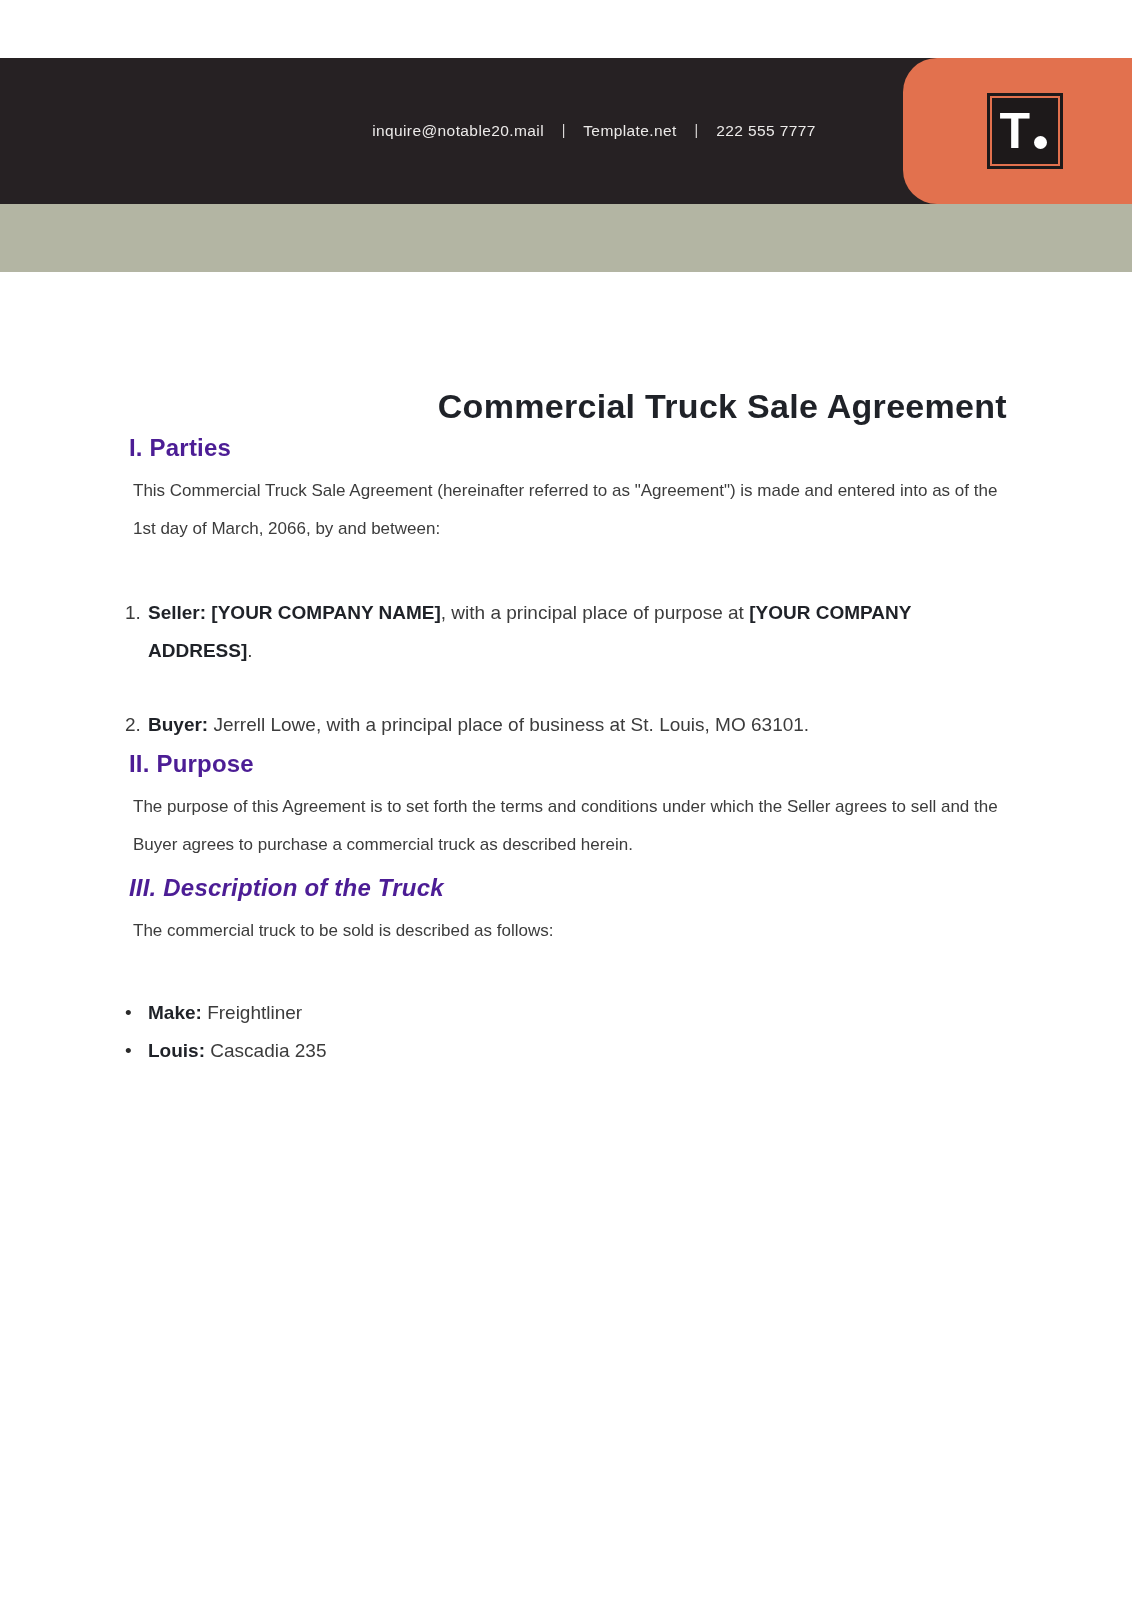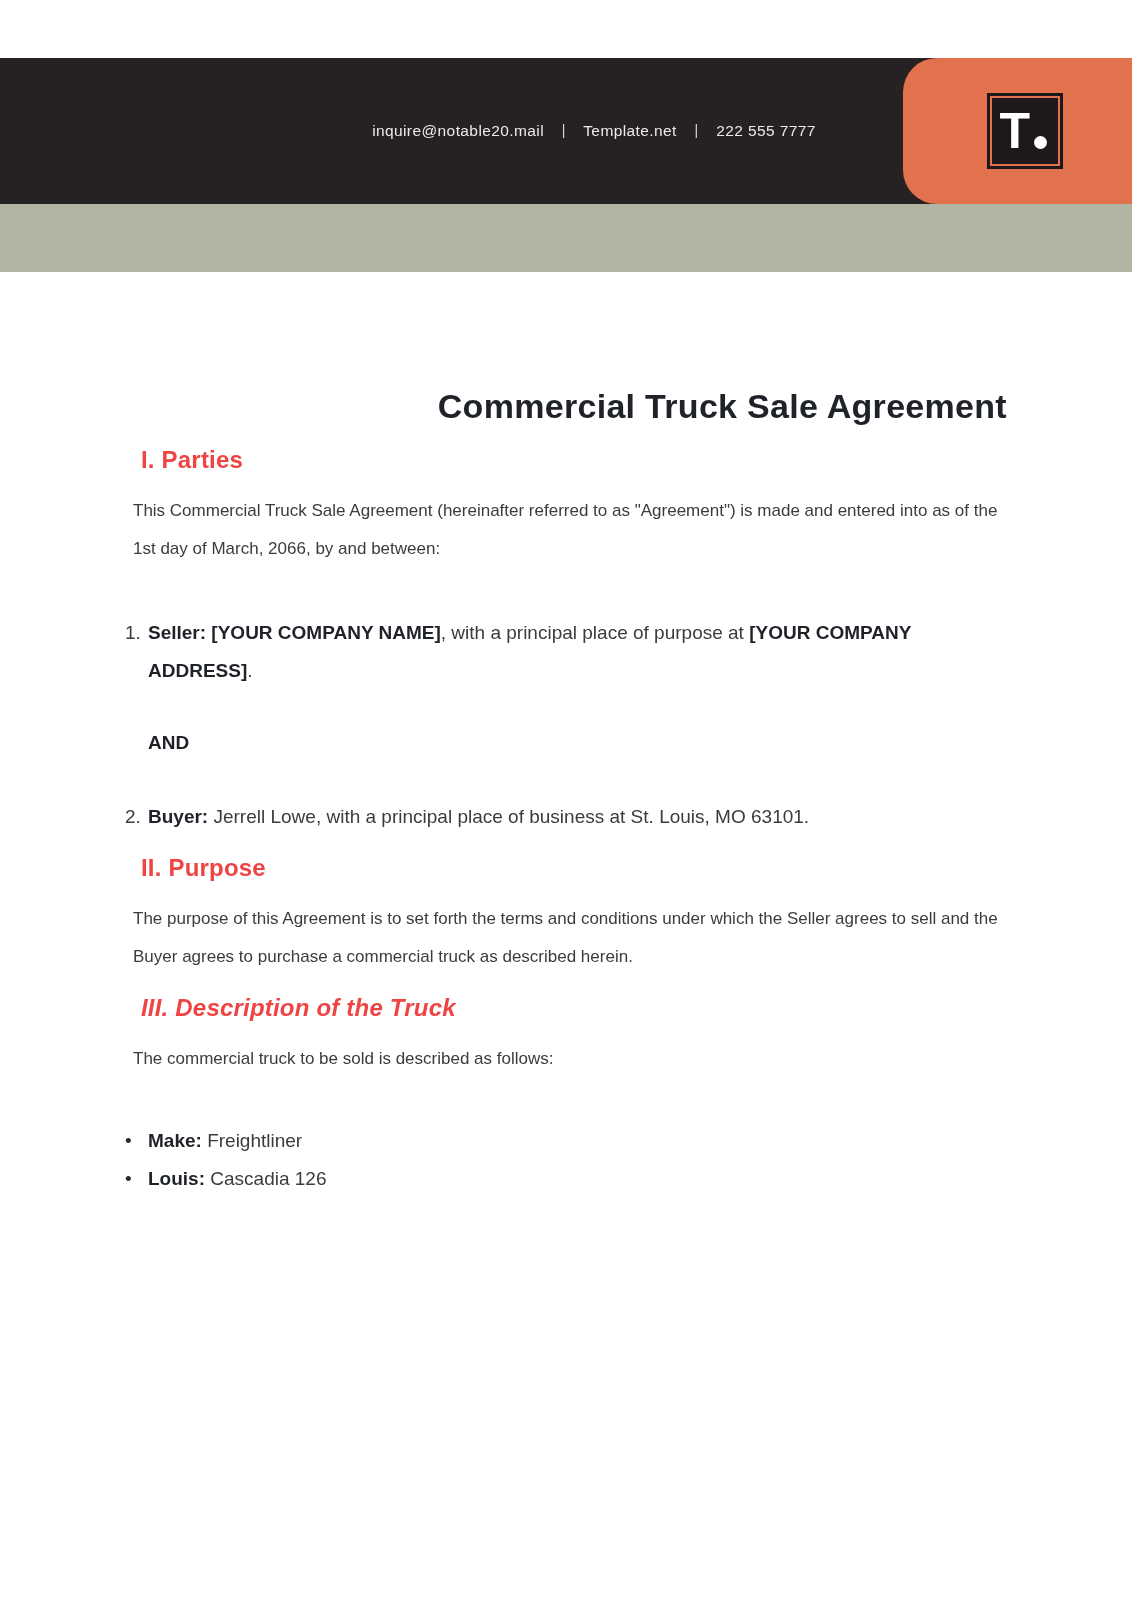--- a/index.html
+++ b/index.html
@@ -97,25 +97,25 @@
   .doc-title {
     margin: 0;
     font-size: 34px;
     line-height: 44px;
     font-weight: 700;
     text-align: right;
     color: #1f2228;
     letter-spacing: 0.3px;
   }
   h2.sec-heading {
-    margin: 16px;
+    margin: 4px;
     font-size: 24px;
     line-height: 32px;
     font-weight: 700;
-    color: #ef4444;
+    color: #4c1d95;
     letter-spacing: 0.2px;
   }
   .h-parties { margin-top: 92px; }
   .h-purpose { margin-top: 88px; }
   .h-truck   { margin-top: 88px; font-style: italic; }
 
   p.body-text {
     margin: 8px;
     font-size: 17px;
     line-height: 38px;
@@ -200,21 +200,20 @@
       <p class="body-text intro-parties">This Commercial Truck Sale Agreement (hereinafter referred to as "Agreement") is made and entered into as of the 1st day of March, 2066, by and between:</p>
 
       <div class="num-list">
         <div class="num-item">
           <span class="num">1.</span>
           <span class="itext">
             <span class="b">Seller: [YOUR COMPANY NAME]</span><span>, with a principal place of purpose at </span><span class="b">[YOUR COMPANY ADDRESS]</span><span>.</span>
           </span>
         </div>
 
-        <div class="and-row">AND</div>
 
         <div class="num-item item2">
           <span class="num">2.</span>
           <span class="itext">
             <span class="b">Buyer:</span><span> Jerrell Lowe, with a principal place of business at St. Louis, MO 63101.</span>
           </span>
         </div>
       </div>
     </section>
 
@@ -227,19 +226,19 @@
       <h2 class="sec-heading h-truck">III. Description of the Truck</h2>
       <p class="body-text intro-truck">The commercial truck to be sold is described as follows:</p>
 
       <div class="bullets">
         <div class="bullet-row">
           <span class="marker">•</span>
           <span><span class="b">Make:</span><span> Freightliner</span></span>
         </div>
         <div class="bullet-row">
           <span class="marker">•</span>
-          <span><span class="b">Louis:</span><span> Cascadia 126</span></span>
+          <span><span class="b">Louis:</span><span> Cascadia 235</span></span>
         </div>
       </div>
     </section>
 
   </main>
 </div>
 
 </body></html>

